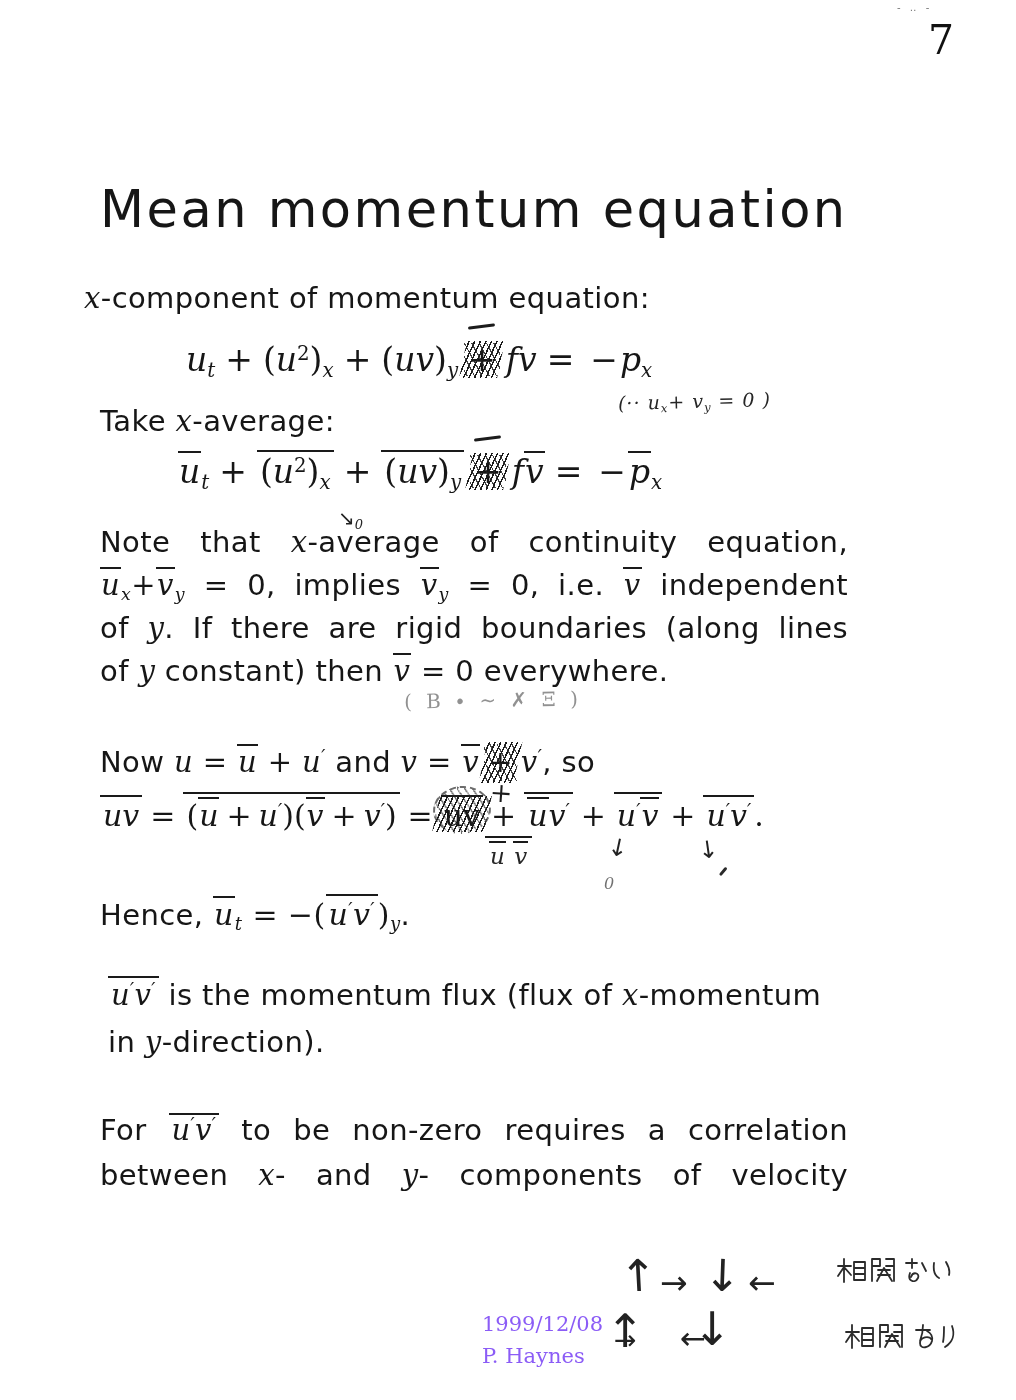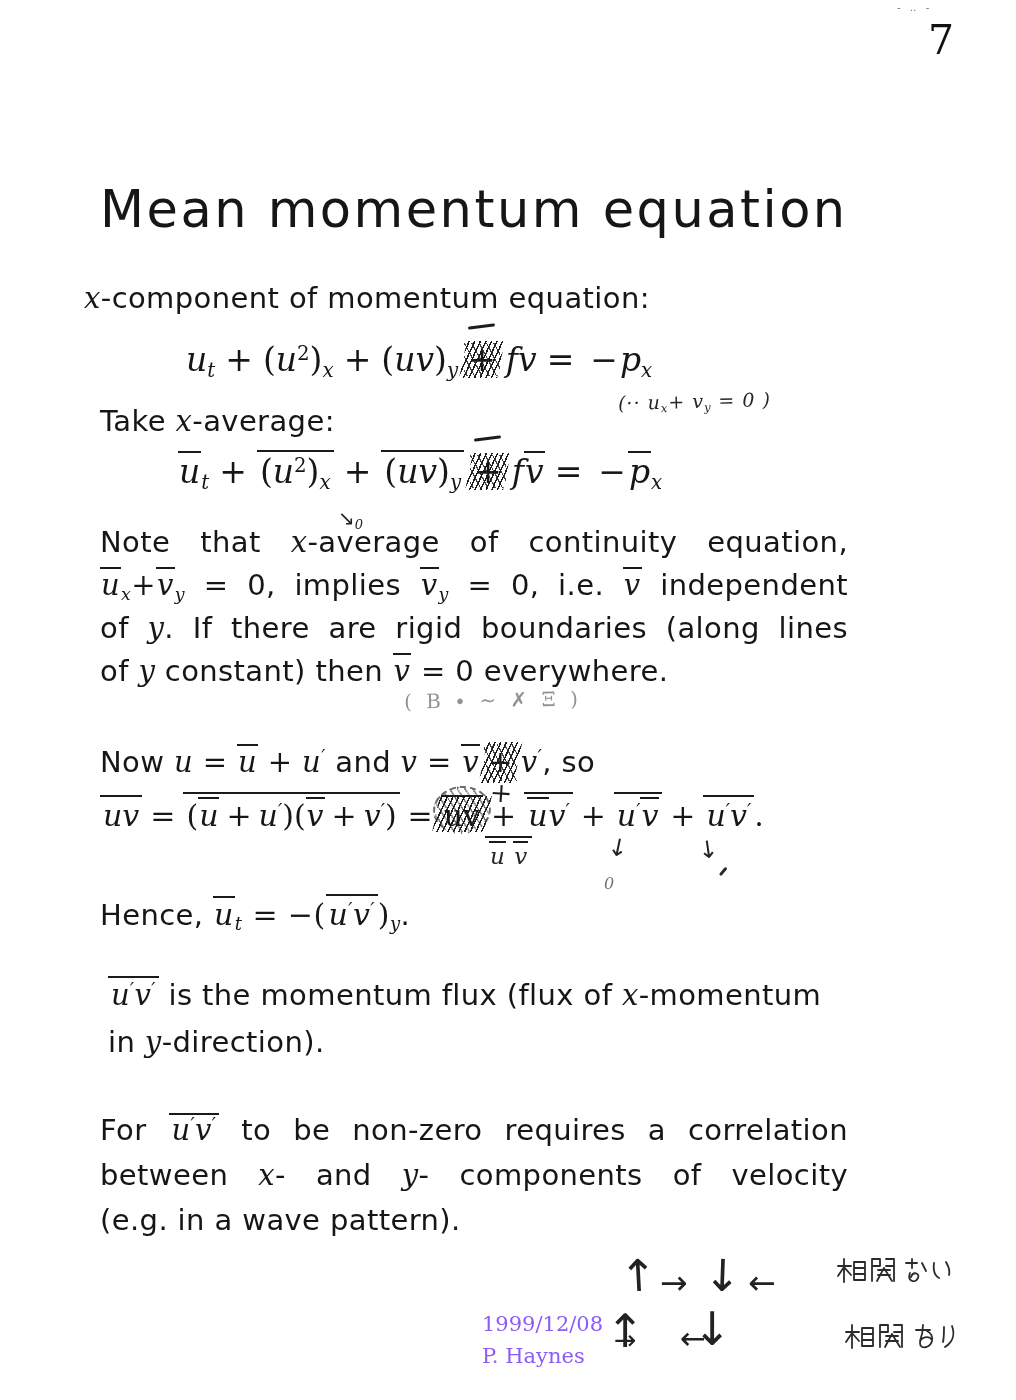--- a/index.html
+++ b/index.html
@@ -113,21 +113,20 @@
   <div class="abs para" style="left:100px;top:893px;"><span>Hence, </span><span class="m" style="font-size:30px;"><span class="ovl">u</span><sub>t</sub> <span style="font-style:normal;">=</span> <span style="font-style:normal;">−</span><span style="font-style:normal;">(</span><span class="ov"><span>u</span><span class="pr">′</span><span>v</span><span class="pr">′</span></span><span style="font-style:normal;">)</span><sub>y</sub></span><span>.</span></div>
 
   <div class="abs para" style="left:108px;top:972px;width:790px;line-height:47px;">
     <div><span class="m"><span class="ov" style="padding-top:2px;"><span>u</span><span class="pr">′</span><span>v</span><span class="pr">′</span></span></span><span> is the momentum flux (flux of </span><span class="m">x</span><span>-momentum</span></div>
     <div><span>in </span><span class="m">y</span><span>-direction).</span></div>
   </div>
 
   <div class="abs para" style="left:100px;top:1108px;width:748px;line-height:45px;">
     <div class="jline"><span>For </span><span class="m"><span class="ov" style="padding-top:0;"><span>u</span><span class="pr">′</span><span>v</span><span class="pr">′</span></span></span><span> to be non-zero requires a correlation</span></div>
     <div class="jline"><span>between </span><span class="m">x</span><span>- and </span><span class="m">y</span><span>- components of velocity</span></div>
-    <div><span>(e.g. in a wave pattern).</span></div>
   </div>
 
   <div class="abs footer" style="left:482px;top:1308px;">
     <div>1999/12/08</div>
     <div>P. Haynes</div>
   </div>
 
   <span class="abs hw-arrow" style="left:620px;top:1250px;font-size:44px;transform:rotate(-3deg);">↑</span>
   <span class="abs hw-arrow" style="left:660px;top:1263px;font-size:33px;">→</span>
   <span class="abs hw-arrow" style="left:704px;top:1250px;font-size:44px;transform:rotate(2deg);">↓</span>

